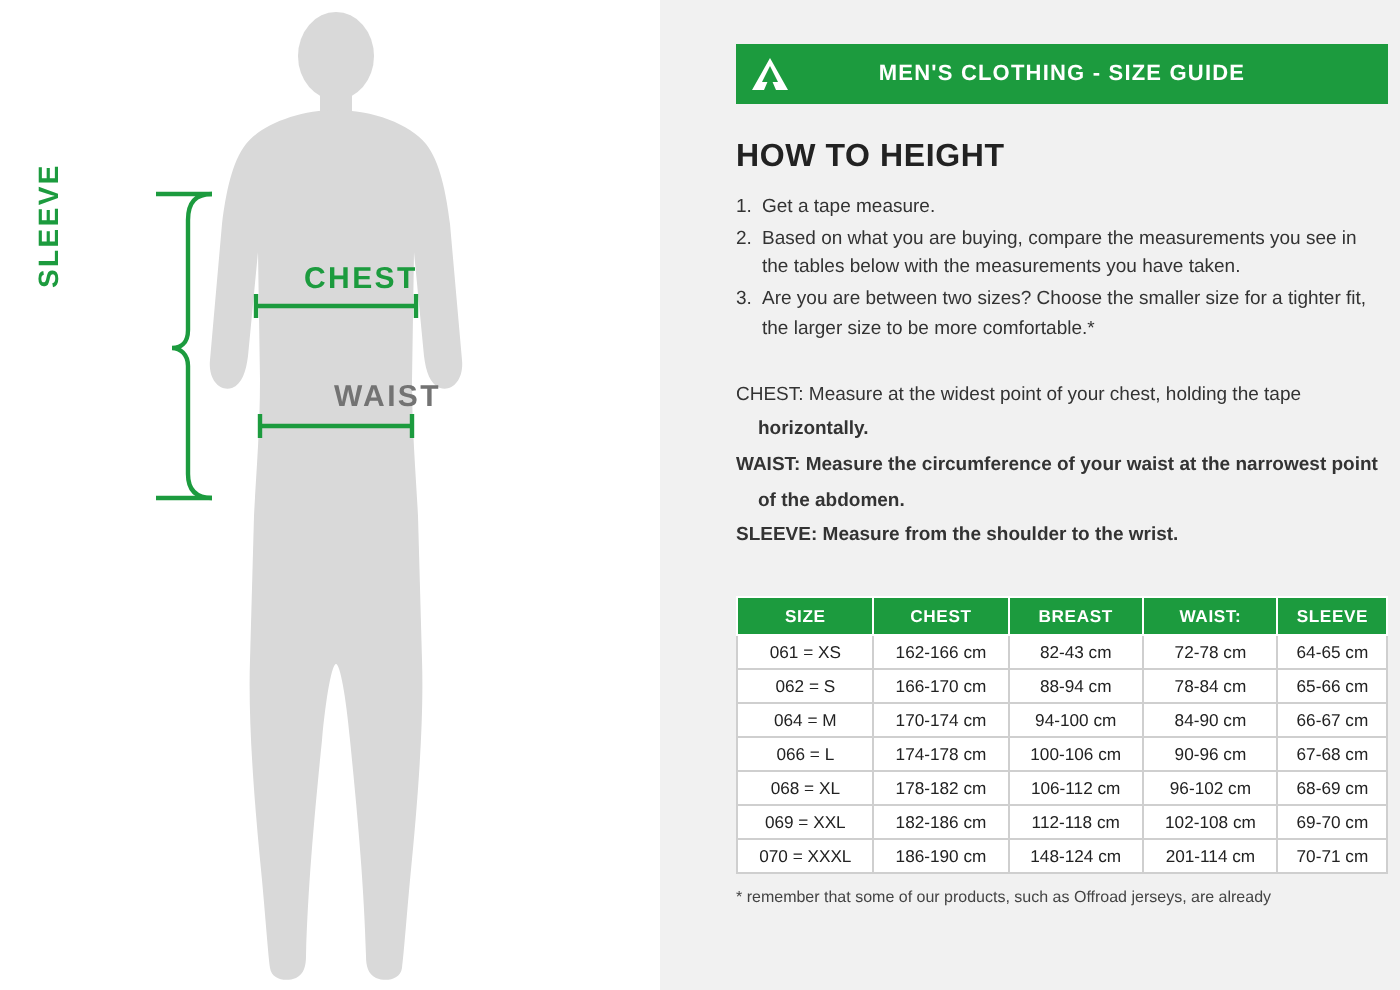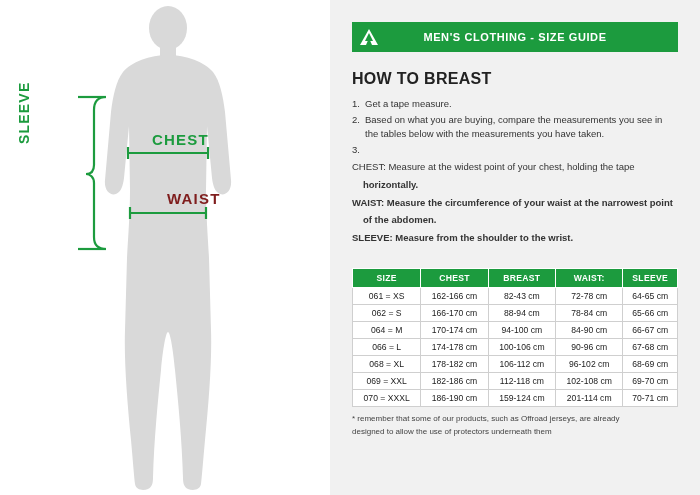--- a/index.html
+++ b/index.html
@@ -39,21 +39,21 @@
     top: 131px;
     color: #1c9b3e;
     font-size: 15px;
     font-weight: bold;
     letter-spacing: 1.2px;
   }
   .label-waist {
     position: absolute;
     left: 167px;
     top: 190px;
-    color: #7f1d1d;
+    color: #737373;
     font-size: 15px;
     font-weight: bold;
     letter-spacing: 1.2px;
   }
   .label-sleeve {
     position: absolute;
     left: 16px;
     top: 144px;
     color: #1c9b3e;
     font-size: 14px;
@@ -67,21 +67,21 @@
   .guide-panel {
     position: absolute;
     left: 330px;
     top: 0;
     width: 370px;
     height: 495px;
     background: #f1f1f1;
   }
   .guide-inner {
     position: absolute;
-    left: 22px;
+    left: 38px;
     top: 22px;
     width: 326px;
   }
 
   .header-bar {
     display: flex;
     align-items: center;
     background: #1c9b3e;
     height: 30px;
     padding: 0;
@@ -253,33 +253,34 @@
       <div class="header-bar">
         <div class="header-logo">
           <svg width="20" height="18" viewBox="0 0 20 18">
             <polygon points="10,1 19,17 13,17 10,10 7,17 1,17" fill="#ffffff"></polygon>
             <polygon points="10,5 14,13 6,13" fill="#1c9b3e"></polygon>
           </svg>
         </div>
         <div class="header-title">MEN'S CLOTHING - SIZE GUIDE</div>
       </div>
 
-      <div class="how-title">HOW TO BREAST</div>
+      <div class="how-title">HOW TO HEIGHT</div>
 
       <ul class="steps">
         <li>
           <span class="num">1.</span>
           <span>Get a tape measure.</span>
         </li>
         <li>
           <span class="num">2.</span>
           <span>Based on what you are buying, compare the measurements you see in the tables below with the measurements you have taken.</span>
         </li>
         <li>
           <span class="num">3.</span>
+          <span>Are you are between two sizes? Choose the smaller size for a tighter fit, the larger size to be more comfortable.*</span>
         </li>
       </ul>
 
       <div class="defs">
         <p>CHEST: Measure at the widest point of your chest, holding the tape</p>
         <p class="indent">horizontally.</p>
         <p>WAIST: Measure the circumference of your waist at the narrowest point</p>
         <p class="indent">of the abdomen.</p>
         <p>SLEEVE: Measure from the shoulder to the wrist.</p>
       </div>
@@ -333,28 +334,27 @@
           <tr>
             <td class="first-col">069 = XXL</td>
             <td>182-186 cm</td>
             <td>112-118 cm</td>
             <td>102-108 cm</td>
             <td>69-70 cm</td>
           </tr>
           <tr>
             <td class="first-col">070 = XXXL</td>
             <td>186-190 cm</td>
-            <td>159-124 cm</td>
+            <td>148-124 cm</td>
             <td>201-114 cm</td>
             <td>70-71 cm</td>
           </tr>
         </tbody>
       </table>
 
       <div class="footnote">
         <div>* remember that some of our products, such as Offroad jerseys, are already</div>
-        <div>designed to allow the use of protectors underneath them</div>
       </div>
 
     </div>
   </div>
 
 </div>
 
 </body></html>

